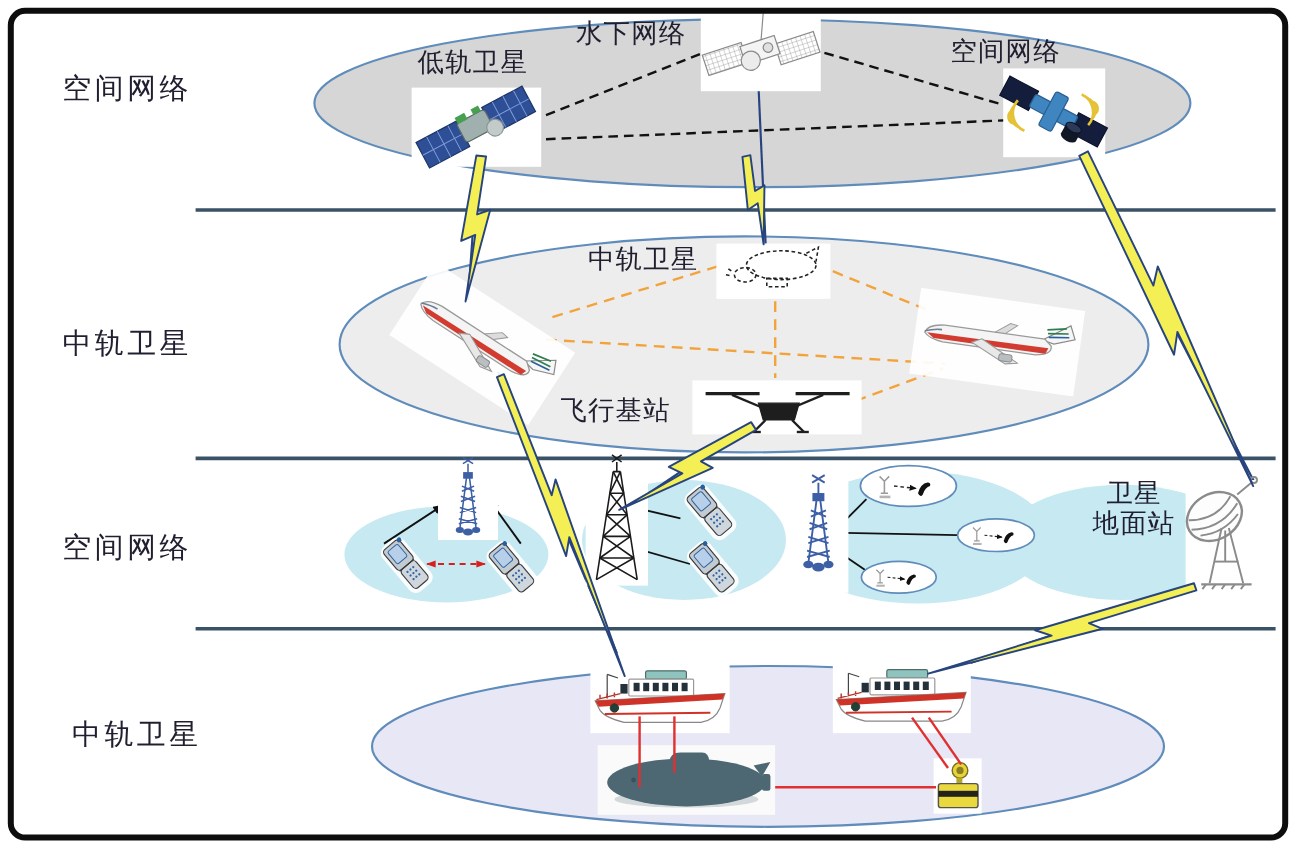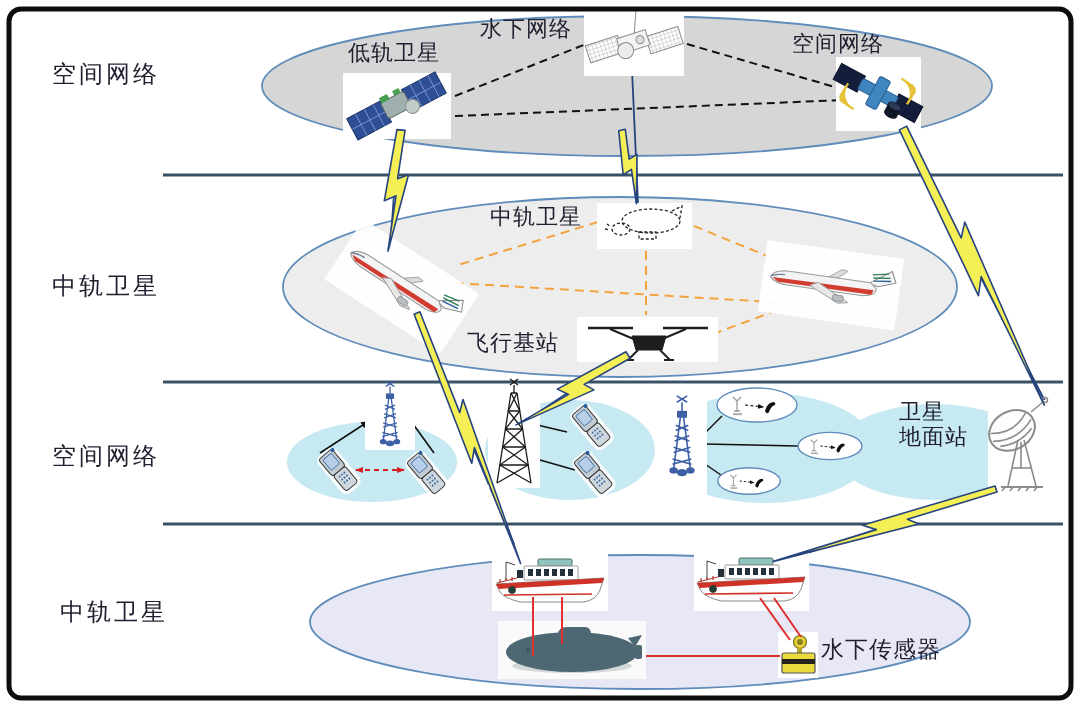--- a/index.html
+++ b/index.html
@@ -5,21 +5,21 @@
   html,body{margin:0;padding:0;background:#ffffff;}
   .stage{
     position:relative;width:1080px;height:707px;background:#ffffff;overflow:hidden;
     font-family:"DejaVu Serif","Liberation Serif",serif;color:#1f1f30;
   }
   .stage svg{position:absolute;left:0;top:0;}
   .lbl{position:absolute;white-space:nowrap;color:#1f1f30;line-height:1.15;}
   .layer-lbl{font-size:24px;letter-spacing:3px;text-align:right;}
   .node-lbl{font-size:22px;letter-spacing:1px;}
   .big-lbl{font-size:23px;letter-spacing:1px;}
-  .gs-lbl{font-size:22px;text-align:left;width:92px;letter-spacing:1px;}
+  .gs-lbl{font-size:22px;text-align:center;width:92px;letter-spacing:1px;}
 </style>
 </head>
 <body>
 
 <div class="stage">
 
 <svg width="1080" height="707" viewBox="0 0 1080 707">
   <defs>
     <marker id="mB" markerWidth="10" markerHeight="9" refX="8" refY="3.5" orient="auto" markerUnits="userSpaceOnUse">
       <path d="M0,0 L9,3.5 L0,7 Z" fill="#111"></path>
@@ -372,15 +372,14 @@
 <div class="lbl node-lbl" style="left:792px;top:31px">空间网络</div>
 
 <div class="lbl node-lbl" style="left:490px;top:204px">中轨卫星</div>
 <div class="lbl node-lbl" style="left:467px;top:330px">飞行基站</div>
 
 <div class="lbl gs-lbl" style="left:899px;top:399px">
   <div>卫星</div>
   <div>地面站</div>
 </div>
 
-<div class="lbl big-lbl" style="left:821px;top:636px">水下传感器</div>
 
 </div>
 
 </body></html>

